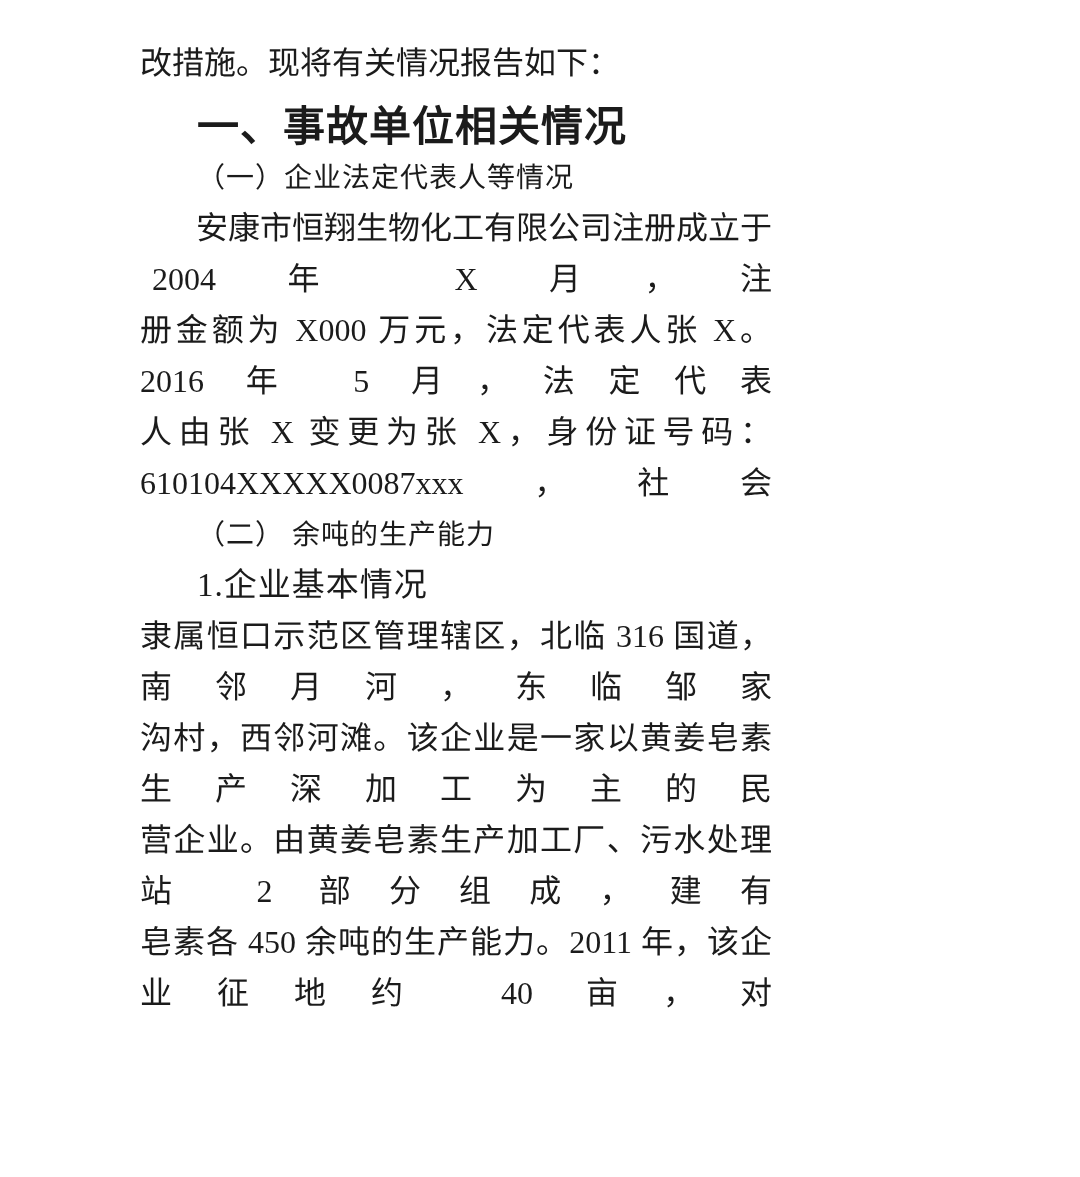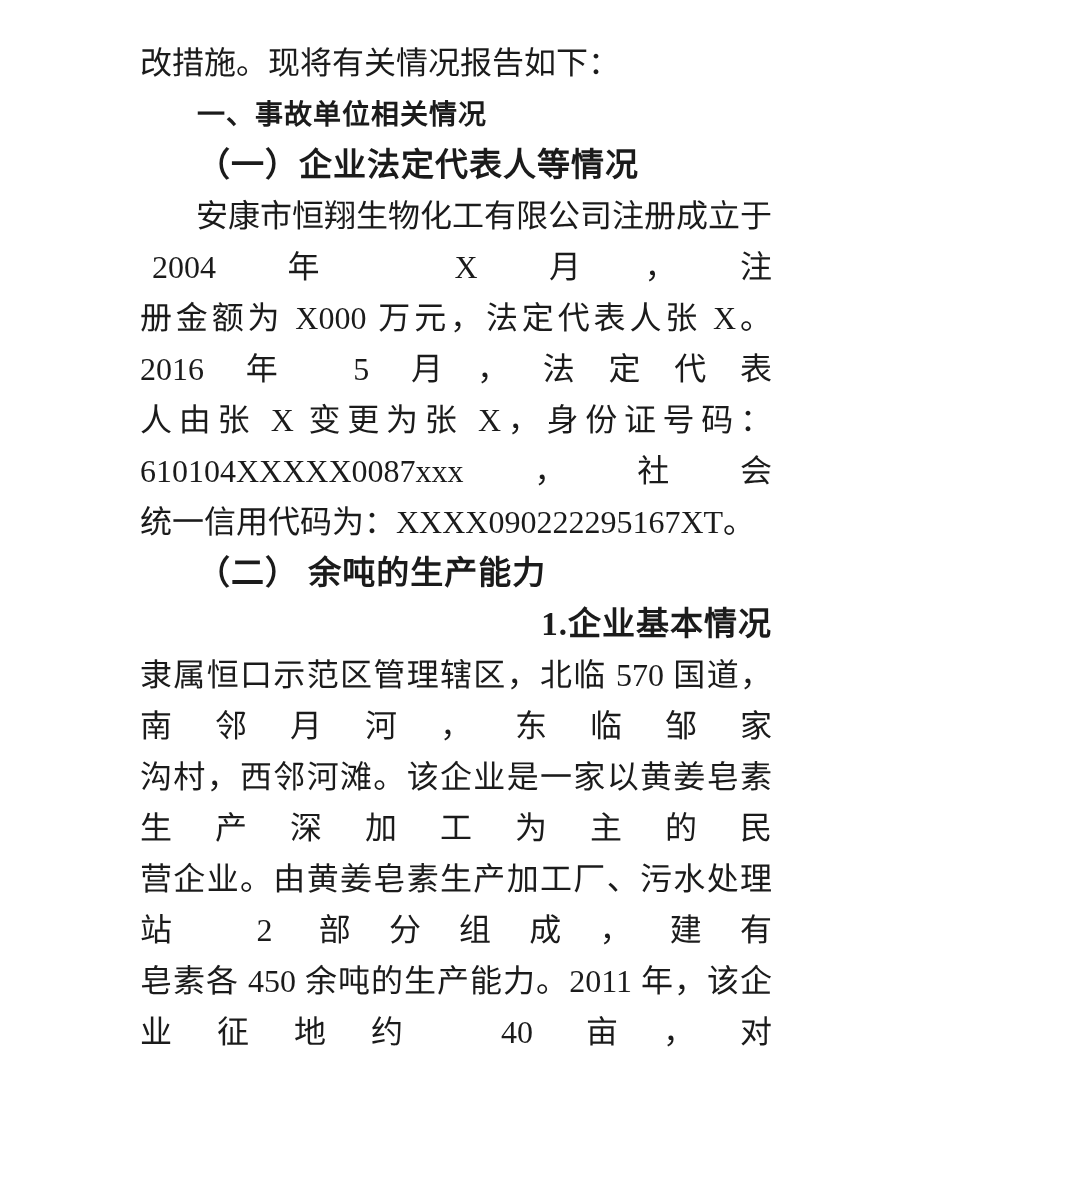--- a/index.html
+++ b/index.html
@@ -27,51 +27,50 @@
   .just {
     text-align: justify;
     text-align-last: justify;
   }
   
   .p-ind { text-indent: 44px; margin-left: 12px; }
   
   .h-hei {
     font-family: "Liberation Sans", "DejaVu Sans", sans-serif;
     font-weight: 700;
+    font-size: 42px;
+    letter-spacing: 1px;
+    text-indent: 57px;
+    margin-top: 12px;
+  }
+  
+  .h-kai {
+    font-weight: 400;
     font-size: 28px;
     letter-spacing: 1px;
     text-indent: 57px;
   }
   
-  .h-kai {
-    font-weight: 700;
+  .h-num {
+    font-weight: 400;
     font-size: 33px;
     letter-spacing: 1px;
     text-indent: 57px;
-  }
-  
-  .h-num {
-    font-weight: 700;
-    font-size: 33px;
-    letter-spacing: 1px;
-    text-indent: 57px;
-    text-align: right;
   }
 </style>
 </head>
 <body>
 
 <div class="page">
   <div class="line">改措施。现将有关情况报告如下：</div>
   <div class="line h-hei">一、事故单位相关情况</div>
   <div class="line h-kai">（一）企业法定代表人等情况</div>
   <div class="line just p-ind">安康市恒翔生物化工有限公司注册成立于 2004 年 X 月，注</div>
   <div class="line just">册金额为 X000 万元，法定代表人张 X。 2016 年 5 月，法定代表</div>
   <div class="line just">人由张 X 变更为张 X，身份证号码：610104XXXXX0087xxx，社会</div>
-  <div class="line">统一信用代码为：XXXX090222295167XT。</div>
   <div class="line h-kai">（二） 余吨的生产能力</div>
   <div class="line h-num">1.企业基本情况</div>
-  <div class="line just">隶属恒口示范区管理辖区，北临 570 国道，南邻月河，东临邹家</div>
+  <div class="line just">隶属恒口示范区管理辖区，北临 316 国道，南邻月河，东临邹家</div>
   <div class="line just">沟村，西邻河滩。该企业是一家以黄姜皂素生产深加工为主的民</div>
   <div class="line just">营企业。由黄姜皂素生产加工厂、污水处理站 2 部分组成，建有</div>
   <div class="line just">皂素各 450 余吨的生产能力。2011 年，该企业征地约 40 亩，对</div>
 
 </div>
 
 </body></html>

